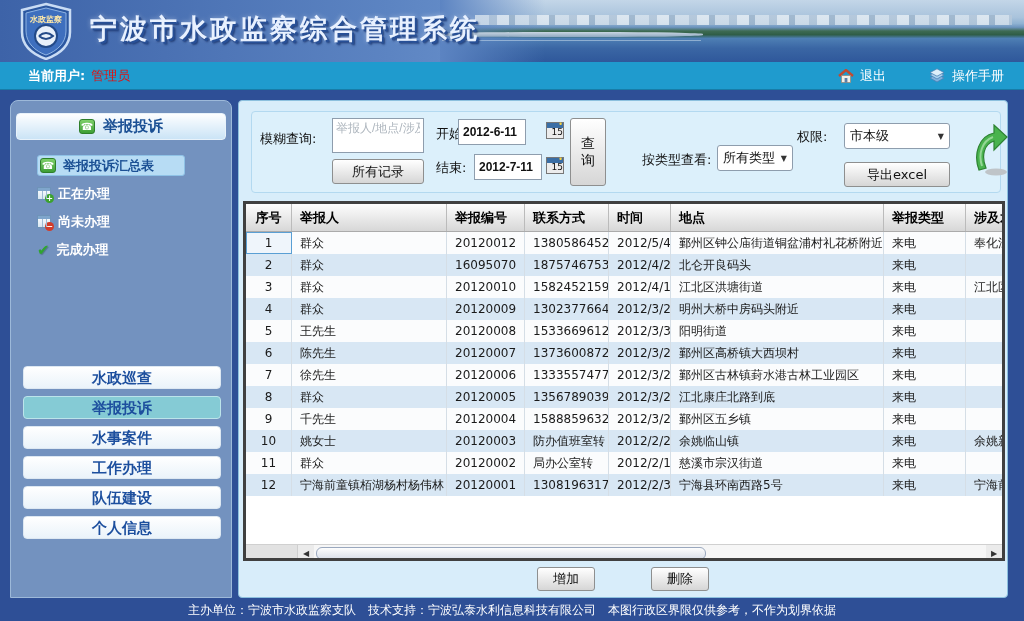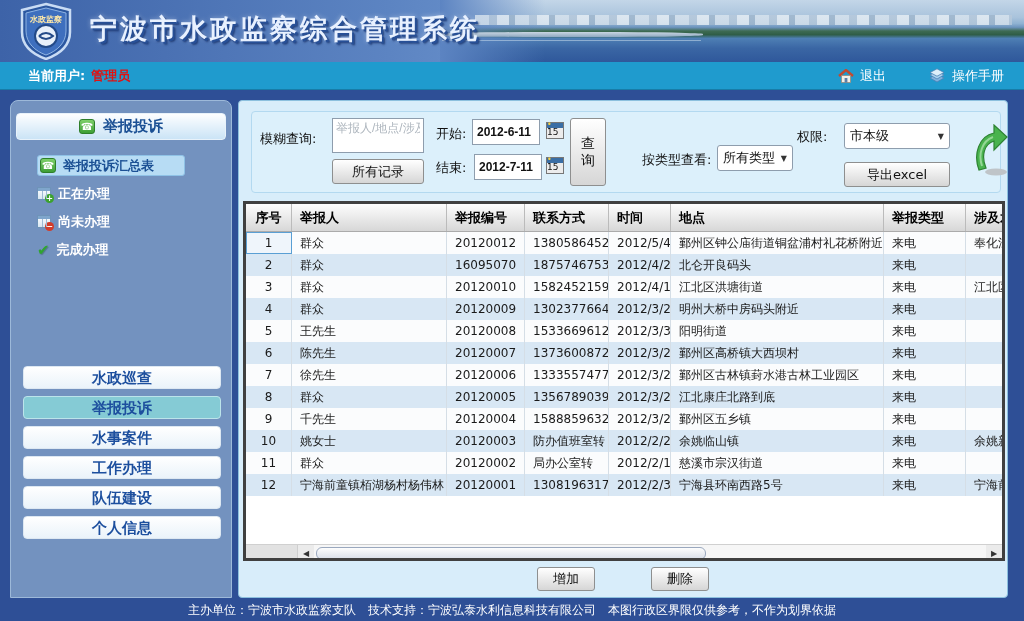--- a/index.html
+++ b/index.html
@@ -19,21 +19,21 @@
   .banner-photo::after { content:""; position:absolute; left:0; right:55%; top:52%; height:8%;
     background:linear-gradient(#C9D6E2,#8FA8C0); border-radius:40%; box-shadow:0 6px 0 -2px rgba(210,225,240,.5); }
   .logo { position:absolute; left:14px; top:2px; width:64px; height:58px; }
   .app-title { position:absolute; left:90px; top:11px; font-size:27px; font-weight:bold; letter-spacing:3px;
     color:#E8F1FF; text-shadow:2px 2px 0 #274F96, 3px 3px 2px rgba(20,45,100,.8), 0 0 5px rgba(255,255,255,.4); }
 
   
   .userbar { position:absolute; left:0; top:62px; width:1024px; height:28px; background:#1F9BCE;
     border-bottom:1px solid #177CA8; display:flex; align-items:center; font-size:13px; color:#FFFFFF; }
   .userbar .left { margin-left:28px; font-weight:bold; display:flex; gap:6px; }
-  .userbar .user-name { color:#E01212; font-weight:bold; }
+  .userbar .user-name { color:#E01212; font-weight:normal; }
   .userbar .right { margin-left:auto; margin-right:20px; display:flex; align-items:center; gap:8px; }
   .userbar .grp { display:flex; align-items:center; gap:6px; cursor:pointer; }
   .userbar .grp + .grp { margin-left:34px; }
 
   
   .frame { position:absolute; left:0; top:90px; width:1024px; height:510px; background:#2E4F96; }
 
   
   .sidebar { position:absolute; left:10px; top:10px; width:222px; height:498px;
     background:#7392BF; border:1px solid #9DB9D9; border-radius:8px 8px 0 0; }
@@ -76,21 +76,21 @@
   .fuzzy-input { position:absolute; left:80px; top:6px; width:92px; height:35px;
     border:1px solid #8E9DAD; background:#fff; font-size:12px; padding:2px 3px 18px 3px; color:#333; }
   .fuzzy-input::placeholder { color:#AEB6BE; }
   .btn { background:linear-gradient(#FFFFFF,#D6D6D6); border:1px solid #8E8F8F; border-radius:3px;
     font-size:13px; color:#111; text-align:center; cursor:pointer;
     font-family:"DejaVu Sans","Liberation Sans",sans-serif; }
   .btn-allrecords { position:absolute; left:80px; top:47px; width:92px; height:25px; }
   .date-input { position:absolute; width:68px; height:26px; border:1px solid #8E9DAD; background:#fff;
     font-size:12px; font-weight:bold; padding:0 4px; color:#111; }
   .cal { position:absolute; width:18px; height:17px; background:#ECECEC; border:1px solid #777;
-    font-size:9px; text-align:left; line-height:19px; color:#111; cursor:pointer; }
+    font-size:9px; text-align:right; line-height:19px; color:#111; cursor:pointer; }
   .cal::before { content:""; position:absolute; left:0; right:0; top:0; height:5px; background:#3A6EA5; }
   .cal::after { content:"•"; position:absolute; left:0; right:0; top:-8px; color:#F5D040; font-size:8px; }
   .btn-query { position:absolute; left:318px; top:6px; width:36px; height:68px;
     display:flex; align-items:center; justify-content:center; }
   .btn-query span { display:inline-block; width:15px; word-break:break-all; line-height:17px; font-size:14px; }
   .dropdown { position:absolute; height:26px; background:#fff; border:1px solid #8E9DAD; border-radius:3px;
     display:flex; align-items:center; padding:0 5px; font-size:13px; cursor:pointer; }
   .dropdown .arr { margin-left:auto; font-size:8px; color:#333; }
   .btn-export { position:absolute; left:592px; top:50px; width:106px; height:25px; }
   .refresh { position:absolute; left:720px; top:12px; cursor:pointer; }
@@ -221,21 +221,21 @@
     </aside>
 
     <main class="panel">
 
       <div class="filterbox">
         <span class="flabel" style="left:8px;top:18px;">模糊查询:</span>
         <input class="fuzzy-input" placeholder="举报人/地点/涉及水" style="">
         <button class="btn btn-allrecords">所有记录</button>
 
         <span class="flabel" style="left:184px;top:13px;">开始:</span>
-        <input class="date-input" style="left: 220px; top: 7px;" value="2012-6-11">
+        <input class="date-input" style="left: 206px; top: 7px;" value="2012-6-11">
         <span class="cal" style="left:294px;top:10px;">15</span>
 
         <span class="flabel" style="left:184px;top:47px;">结束:</span>
         <input class="date-input" style="left: 222px; top: 42px;" value="2012-7-11">
         <span class="cal" style="left:294px;top:45px;">15</span>
 
         <button class="btn btn-query">
           <span>查询</span>
         </button>
 

